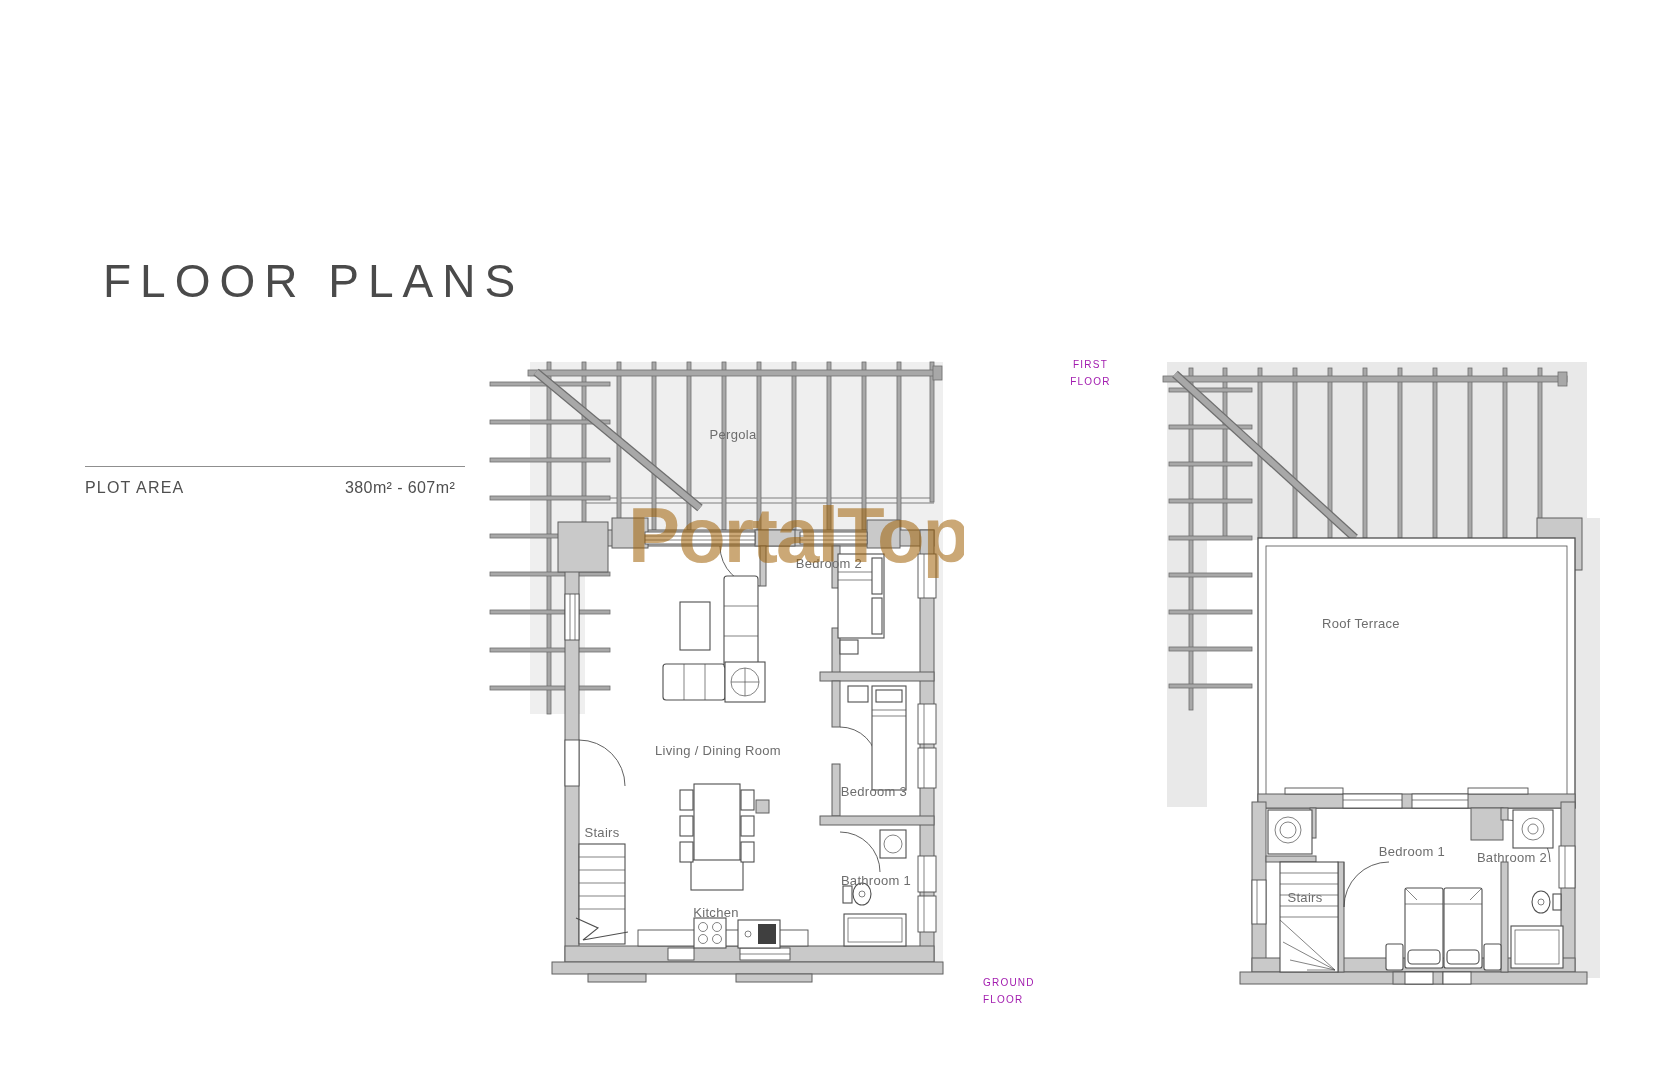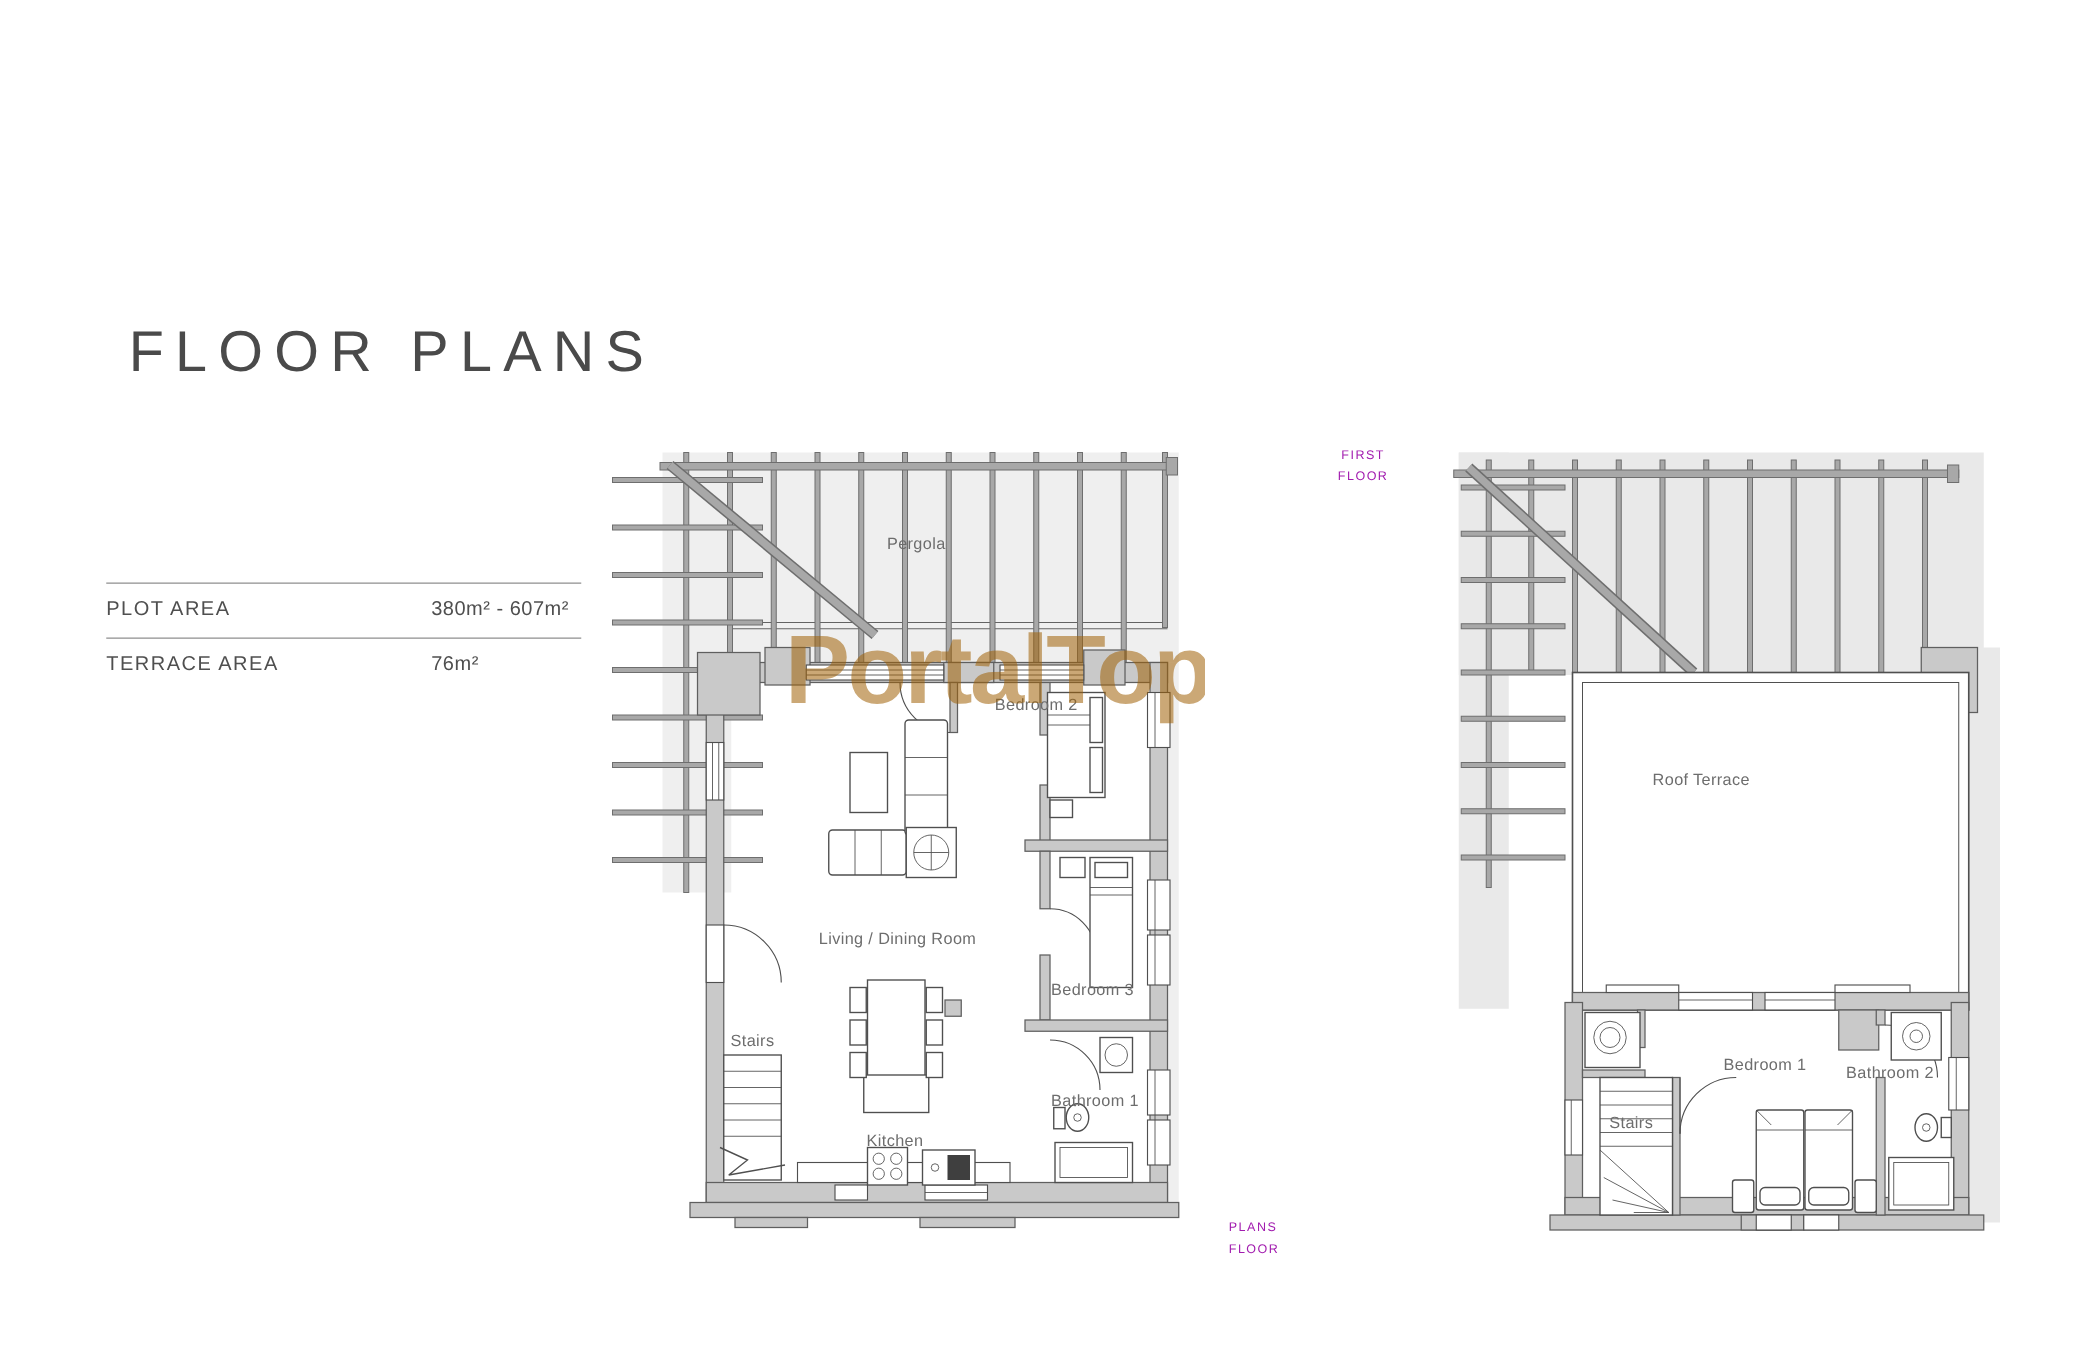--- a/index.html
+++ b/index.html
@@ -40,24 +40,20 @@
 </style>
 </head>
 <body>
 
 <div class="page-title">FLOOR PLANS</div>
 
 <div class="area-table">
   <div class="area-row">
     <div class="area-label">PLOT AREA</div>
     <div class="area-value">380m² - 607m²</div>
-  </div>
-  <div class="area-row">
-    <div class="area-label">TERRACE AREA</div>
-    <div class="area-value">76m²</div>
   </div>
 </div>
 
 <svg class="plan-svg" style="left:488px;top:332px;" width="460" height="660" viewBox="0 0 460 660">
 
   <path class="bg" d="M42,30 H455 V198 H97 V382 H42 Z"></path>
   <rect class="bg" x="432" y="198" width="23" height="440"></rect>
 
   <g>
     <line x1="97" y1="166" x2="446" y2="166" class="lnt"></line>
@@ -336,21 +332,21 @@
     <rect class="lnt" x="410" y="598" width="44" height="34" fill="none"></rect>
   </g>
 
   <text class="plabel" x="256" y="296" text-anchor="middle">Roof Terrace</text>
   <text class="plabel" x="307" y="524" text-anchor="middle">Bedroom 1</text>
   <text class="plabel" x="407" y="530" text-anchor="middle">Bathroom 2</text>
   <text class="plabel" x="200" y="570" text-anchor="middle">Stairs</text>
 </svg>
 
 <div class="plan-caption caption-right" style="left:983px;top:974px;">
-  <div>PLANS</div>
+  <div>GROUND</div>
   <div>FLOOR</div>
 </div>
 <div class="plan-caption caption-center" style="left:1038px;top:356px;width:105px;">
   <div>FIRST</div>
   <div>FLOOR</div>
 </div>
 
 <div class="watermark">PortalTop</div>
 
 </body></html>

